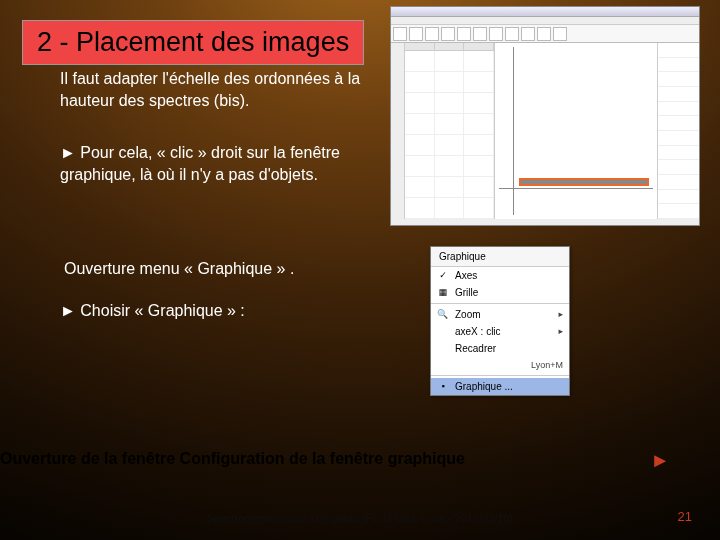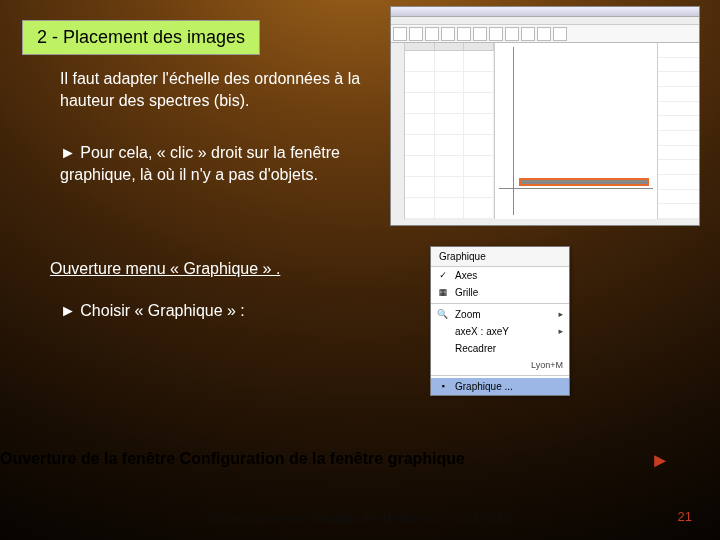--- a/index.html
+++ b/index.html
@@ -6,35 +6,35 @@
   html, body { width: 720px; height: 540px; overflow: hidden; }
   body {
     background: radial-gradient(ellipse 900px 700px at 50% -10%, #a0641c 0%, #6b3e0f 25%, #3d2208 50%, #1a0e03 75%, #000000 100%);
     font-family: Arial, Helvetica, sans-serif;
     color: #000;
     position: relative;
   }
   .title-box {
     position: absolute;
     top: 20px; left: 22px;
-    background: #bef264;
+    background: #ef4444;
     border: 1px solid #999;
     padding: 6px 14px;
-    font-size: 18px;
+    font-size: 27px;
   }
   .body-text {
     position: absolute;
     color: #fff;
     font-size: 16px;
     line-height: 1.35;
     margin-left: 10px;
   }
   .t1 { top: 68px; left: 50px; width: 340px; }
   .t2 { top: 142px; left: 50px; width: 330px; }
-  .t3 { top: 258px; left: 40px; text-decoration: underline; }
+  .t3 { top: 258px; left: 54px; }
   .t4 { top: 300px; left: 50px; }
   .bottom-line {
     position: absolute;
     top: 450px; left: 0; right: 0;
     text-align: left;
     font-size: 16px;
     font-weight: bold;
     color: #000;
   }
   .bottom-arrow {
@@ -225,21 +225,21 @@
     <span>Grille</span>
   </div>
   <div class="sep"></div>
   <div class="item">
     <span class="icon">🔍</span>
     <span>Zoom</span>
     <span class="shortcut">▸</span>
   </div>
   <div class="item">
     <span class="icon"></span>
-    <span>axeX : axeY</span>
+    <span>axeX : clic</span>
     <span class="shortcut">▸</span>
   </div>
   <div class="item">
     <span class="icon"></span>
     <span>Recadrer</span>
   </div>
   <div class="item">
     <span class="icon"></span>
     <span class="shortcut">Lyon+M</span>
   </div>

